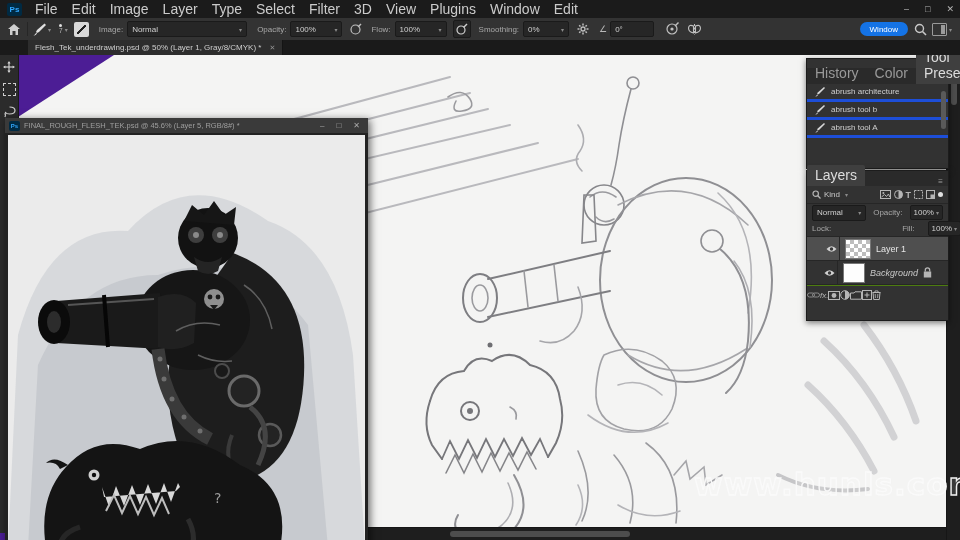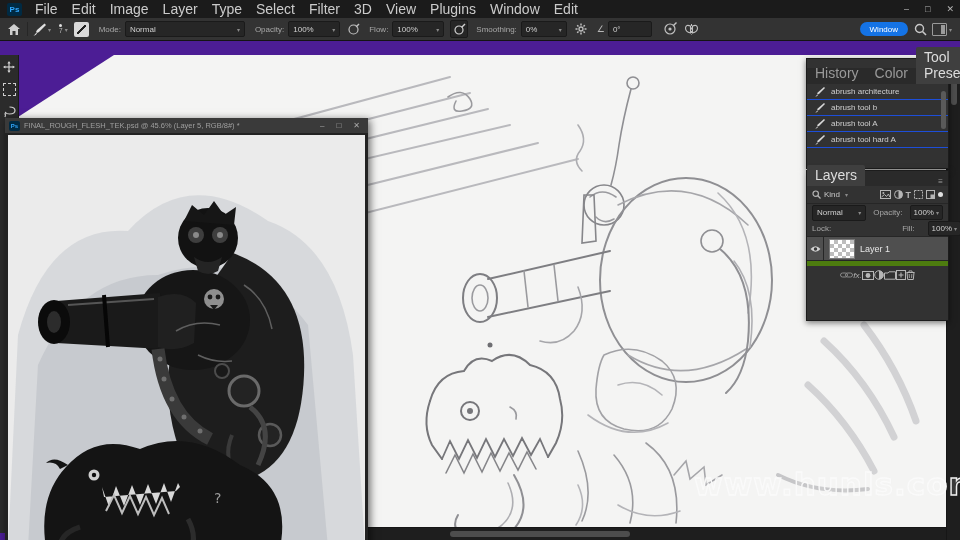--- a/index.html
+++ b/index.html
@@ -56,37 +56,37 @@
   
   .panel{background:#323232;border:1px solid #1c1c1c;z-index:20;box-shadow:0 2px 6px rgba(0,0,0,.5);}
   .panel-minibar{height:8px;display:flex;justify-content:flex-end;align-items:center;gap:6px;padding:1px 4px 0 0;
                  color:#9a9a9a;font-size:6px;}
   .ptabs{display:flex;height:16px;background:#2a2a2a;align-items:flex-end;}
   .ptab{padding:2px 8px 3px 8px;font-size:14px;color:#999;}
   .ptab.active{background:#3f3f3f;color:#ddd;border-radius:2px 2px 0 0;}
   .ptab-menu{margin-left:auto;margin-right:5px;color:#9a9a9a;font-size:8px;}
   .tp-list{background:#323232;}
   .tp-row{height:15px;display:flex;align-items:center;gap:6px;padding-left:8px;font-size:8px;color:#cfcfcf;
-          border-bottom:1px solid #1d4ed8;}
+          border-bottom:3px solid #1d4ed8;}
   .tp-scroll{position:absolute;right:2px;top:32px;width:5px;height:38px;background:#5a5a5a;border-radius:3px;}
   
   .lr-row{display:flex;align-items:center;padding:0 5px;font-size:8px;color:#c8c8c8;}
   .filter-row{height:17px;gap:3px;border-bottom:1px solid #262626;}
   .blend-row{height:17px;gap:3px;}
   .lock-row{height:15px;gap:9px;border-bottom:1px solid #262626;}
-  .layer-item{height:23px;display:flex;align-items:center;gap:5px;padding:0 0;border-bottom:1px solid #262626;}
+  .layer-item{height:23px;display:flex;align-items:center;gap:5px;padding:0 16px;border-bottom:1px solid #262626;}
   .layer-item.selected{background:#4f4f4f;color:#e6e6e6;}
   .eye-box{width:16px;height:100%;display:flex;align-items:center;justify-content:center;border-right:1px solid #262626;}
   .thumb{width:24px;height:18px;border:1px solid #777;}
   .thumb.checker{background-color:#fff;background-image:
       linear-gradient(45deg,#bdbdbd 25%,transparent 25%,transparent 75%,#bdbdbd 75%),
       linear-gradient(45deg,#bdbdbd 25%,transparent 25%,transparent 75%,#bdbdbd 75%);
       background-size:8px 8px;background-position:0 0,4px 4px;}
   .thumb.white{background:#fdfdfd;}
-  .layers-bottom{height:18px;display:flex;align-items:center;justify-content:center;border-top:5px solid #4d7c0f;
+  .layers-bottom{height:18px;display:flex;align-items:center;justify-content:flex-start;border-top:1px solid #4d7c0f;
                  color:#b5b5b5;}
   .vbox{background:#262626;border:1px solid #1a1a1a;border-radius:2px;height:13px;display:flex;align-items:center;
         padding:0 3px;font-size:8px;color:#d0d0d0;}
   
   .hscroll{left:18px;top:527px;width:928px;height:13px;background:#1e1e1e;border-top:1px solid #161616;z-index:6;}
   .hscroll .thumbbar{position:absolute;left:432px;top:3px;width:180px;height:6px;background:#4d4d4d;border-radius:3px;}
   .vscroll{left:946px;top:55px;width:14px;height:485px;background:#1e1e1e;border-left:1px solid #161616;z-index:6;}
   .vscroll .thumbbar{position:absolute;left:4px;top:6px;width:6px;height:44px;background:#4d4d4d;border-radius:3px;}
   
   .watermark{left:694px;top:466px;z-index:25;font-size:31px;font-weight:bold;letter-spacing:1px;
@@ -133,21 +133,21 @@
           <path d="M3.2 9.8 Q2 12 0.5 12.4 Q2.6 12.8 4 10.6 Z" fill="#e0e0e0"></path>
         </svg>
       <span class="mini-caret">▾</span>
     </div>
     <div class="brush-preview">
       <span class="dot"></span>
       <span class="sz">7</span>
     </div>
     <span class="mini-caret">▾</span>
     <div class="panel-toggle"></div>
-    <span class="lbl">Mode:</span>
+    <span class="lbl">Image:</span>
     <div class="dd" style="width:110px">
       <span>Normal</span>
       <span class="caret">▾</span>
     </div>
     <span class="lbl" style="margin-left:10px">Opacity:</span>
     <div class="dd" style="width:42px">
       <span>100%</span>
       <span class="caret">▾</span>
     </div>
     <div class="tool-icon" style="margin-left:5px">
@@ -214,20 +214,26 @@
     <svg width="13" height="13" viewBox="0 0 13 13">
         <circle cx="5.5" cy="5.5" r="4" fill="none" stroke="#c8c8c8" stroke-width="1.4"></circle>
         <path d="M8.5 8.5 L12 12" stroke="#c8c8c8" stroke-width="1.6"></path>
       </svg>
   </div>
   <div class="ws-btn">
     <span class="ws-box"></span>
     <span class="mini-caret">▾</span>
   </div>
 
+  <div class="tabstrip abs">
+    <div class="doc-tab">
+      <span>Flesh_Tek_underdrawing.psd @ 50% (Layer 1, Gray/8/CMYK) *</span>
+      <span class="x">✕</span>
+    </div>
+  </div>
 
   <div class="canvas-wrap abs">
     <svg width="928" height="472" viewBox="0 0 928 472">
 
       <polygon points="96,0 928,0 928,472 0,472 0,62" fill="#f4f4f3"></polygon>
       <g fill="none" stroke="#a2a2a6" stroke-width="1.6" stroke-linecap="round">
 
         <g stroke="#b9b9bd" stroke-width="2">
           <path d="M128,104 L432,22"></path>
             <path d="M140,118 L452,38"></path>
@@ -423,27 +429,20 @@
           </svg>
         <span>abrush tool b</span>
       </div>
       <div class="tp-row">
         <svg width="10" height="10" viewBox="0 0 10 10">
             <path d="M9 0 L10 1 L4 7 L2.6 7.4 L2.2 6 Z" fill="#d6d6d6"></path>
             <path d="M2.2 7.4 Q1.4 9 0.2 9.6 Q1.8 9.8 2.9 8.3 Z" fill="#d6d6d6"></path>
           </svg>
         <span>abrush tool A</span>
       </div>
-      <div class="tp-row">
-        <svg width="10" height="10" viewBox="0 0 10 10">
-            <path d="M9 0 L10 1 L4 7 L2.6 7.4 L2.2 6 Z" fill="#d6d6d6"></path>
-            <path d="M2.2 7.4 Q1.4 9 0.2 9.6 Q1.8 9.8 2.9 8.3 Z" fill="#d6d6d6"></path>
-          </svg>
-        <span>abrush tool hard A</span>
-      </div>
     </div>
     <div class="tp-scroll" style="position:absolute;"></div>
   </div>
 
   <div class="panel abs" style="left:806px;top:170px;width:141px;height:149px;">
     <div class="ptabs" style="height:15px">
       <span class="ptab active">Layers</span>
       <span class="ptab-menu">≡</span>
     </div>
     <div class="lr-row filter-row">
@@ -519,20 +518,36 @@
     <div class="layer-item selected">
       <div class="eye-box">
         <svg width="11" height="8" viewBox="0 0 11 8">
             <path d="M0.5 4 Q5.5 -1.5 10.5 4 Q5.5 9.5 0.5 4 Z" fill="#d2d2d2"></path>
             <circle cx="5.5" cy="4" r="1.7" fill="#3a3a3a"></circle>
           </svg>
       </div>
       <div class="thumb checker"></div>
       <span>Layer 1</span>
     </div>
+    <div class="layer-item">
+      <div class="eye-box">
+        <svg width="11" height="8" viewBox="0 0 11 8">
+            <path d="M0.5 4 Q5.5 -1.5 10.5 4 Q5.5 9.5 0.5 4 Z" fill="#d2d2d2"></path>
+            <circle cx="5.5" cy="4" r="1.7" fill="#3a3a3a"></circle>
+          </svg>
+      </div>
+      <div class="thumb white"></div>
+      <span style="font-style:italic">Background</span>
+      <span style="margin-left:auto">
+        <svg width="9" height="11" viewBox="0 0 9 11">
+            <rect x="0.8" y="4.5" width="7.4" height="6" fill="#b5b5b5"></rect>
+            <path d="M2.3 4.5 L2.3 3 A2.2 2.2 0 0 1 6.7 3 L6.7 4.5" fill="none" stroke="#b5b5b5" stroke-width="1.3"></path>
+          </svg>
+      </span>
+    </div>
     <div class="layers-bottom">
       <svg width="13" height="8" viewBox="0 0 13 8">
           <rect x="0.5" y="2" width="7" height="4" rx="2" fill="none" stroke="#8a8a8a"></rect>
           <rect x="5.5" y="2" width="7" height="4" rx="2" fill="none" stroke="#8a8a8a"></rect>
         </svg>
       <span style="font-style:italic;font-size:8px;color:#b5b5b5">fx.</span>
       <svg width="12" height="9" viewBox="0 0 12 9">
           <rect x="0.5" y="0.5" width="11" height="8" fill="none" stroke="#b5b5b5"></rect>
           <circle cx="6" cy="4.5" r="2.4" fill="#b5b5b5"></circle>
         </svg>

